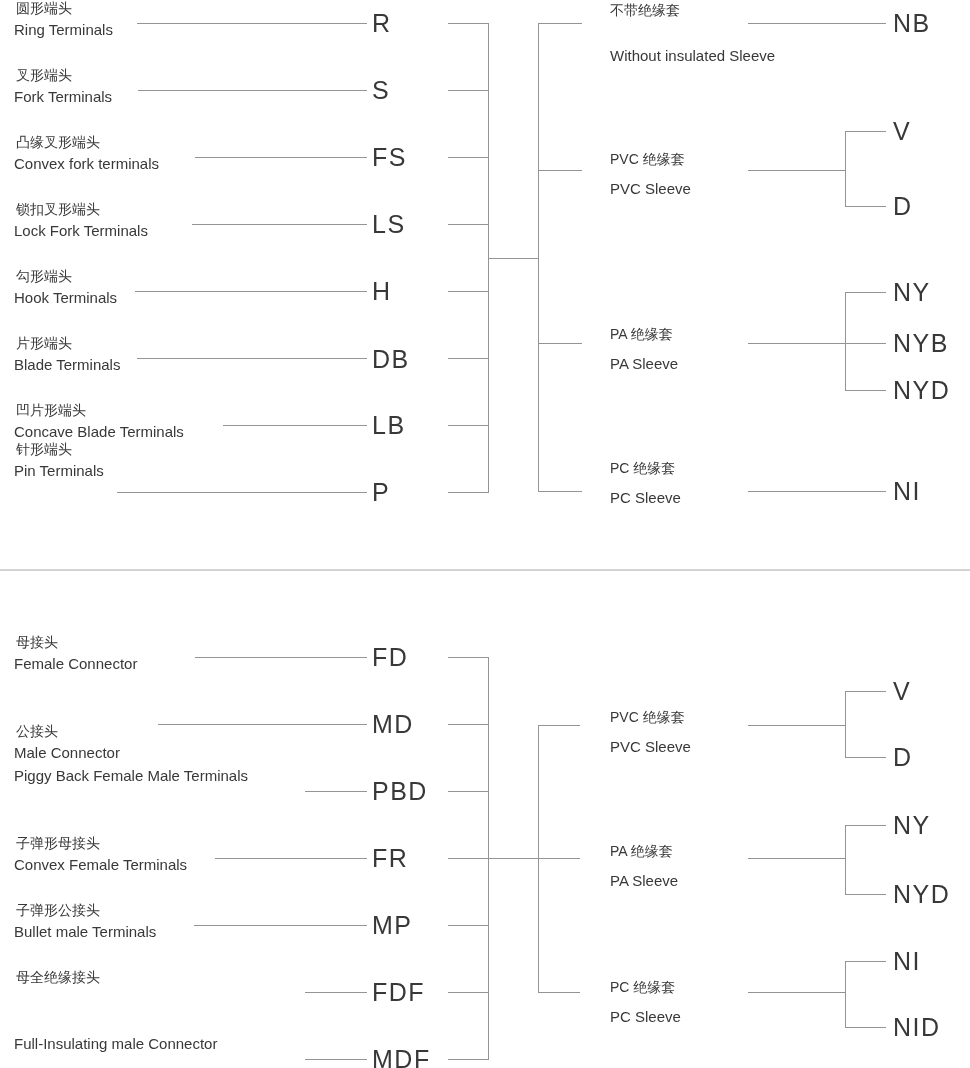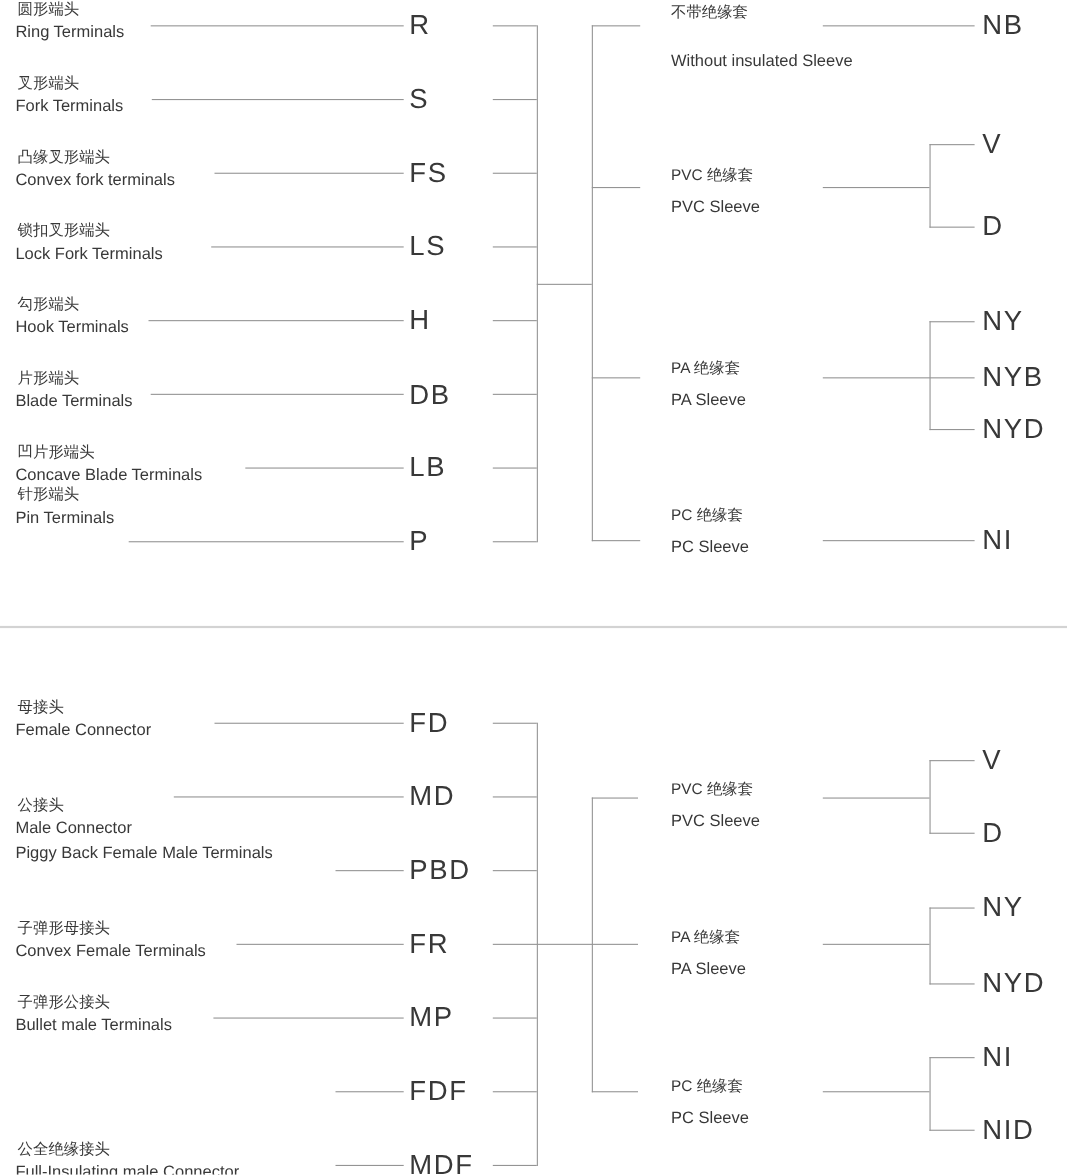--- a/index.html
+++ b/index.html
@@ -177,27 +177,27 @@
 
     <div class="lbl" style="top:899px">
       <div class="cn">子弹形公接头</div>
       <div class="en">Bullet male Terminals</div>
     </div>
     <div class="hline" style="top:925px;left:194px;width:173px"></div>
     <div class="code" style="top:911px">MP</div>
     <div class="hline" style="top:925px;left:448px;width:40px"></div>
 
     <div class="lbl" style="top:966px">
+      <div class="cn">母全绝缘接头</div>
     </div>
     <div class="hline" style="top:992px;left:305px;width:62px"></div>
     <div class="code" style="top:978px">FDF</div>
     <div class="hline" style="top:992px;left:448px;width:40px"></div>
 
     <div class="lbl" style="top:1033px">
-      <div class="cn">公全绝缘接头</div>
       <div class="en">Full-Insulating male Connector</div>
     </div>
     <div class="hline" style="top:1059px;left:305px;width:62px"></div>
     <div class="code" style="top:1045px">MDF</div>
     <div class="hline" style="top:1059px;left:448px;width:40px"></div>
 
     <div class="vline" style="left:488px;top:657px;height:403px"></div>
     <div class="vline" style="left:538px;top:725px;height:268px"></div>
 
     <div class="hline" style="top:725px;left:538px;width:42px"></div>

